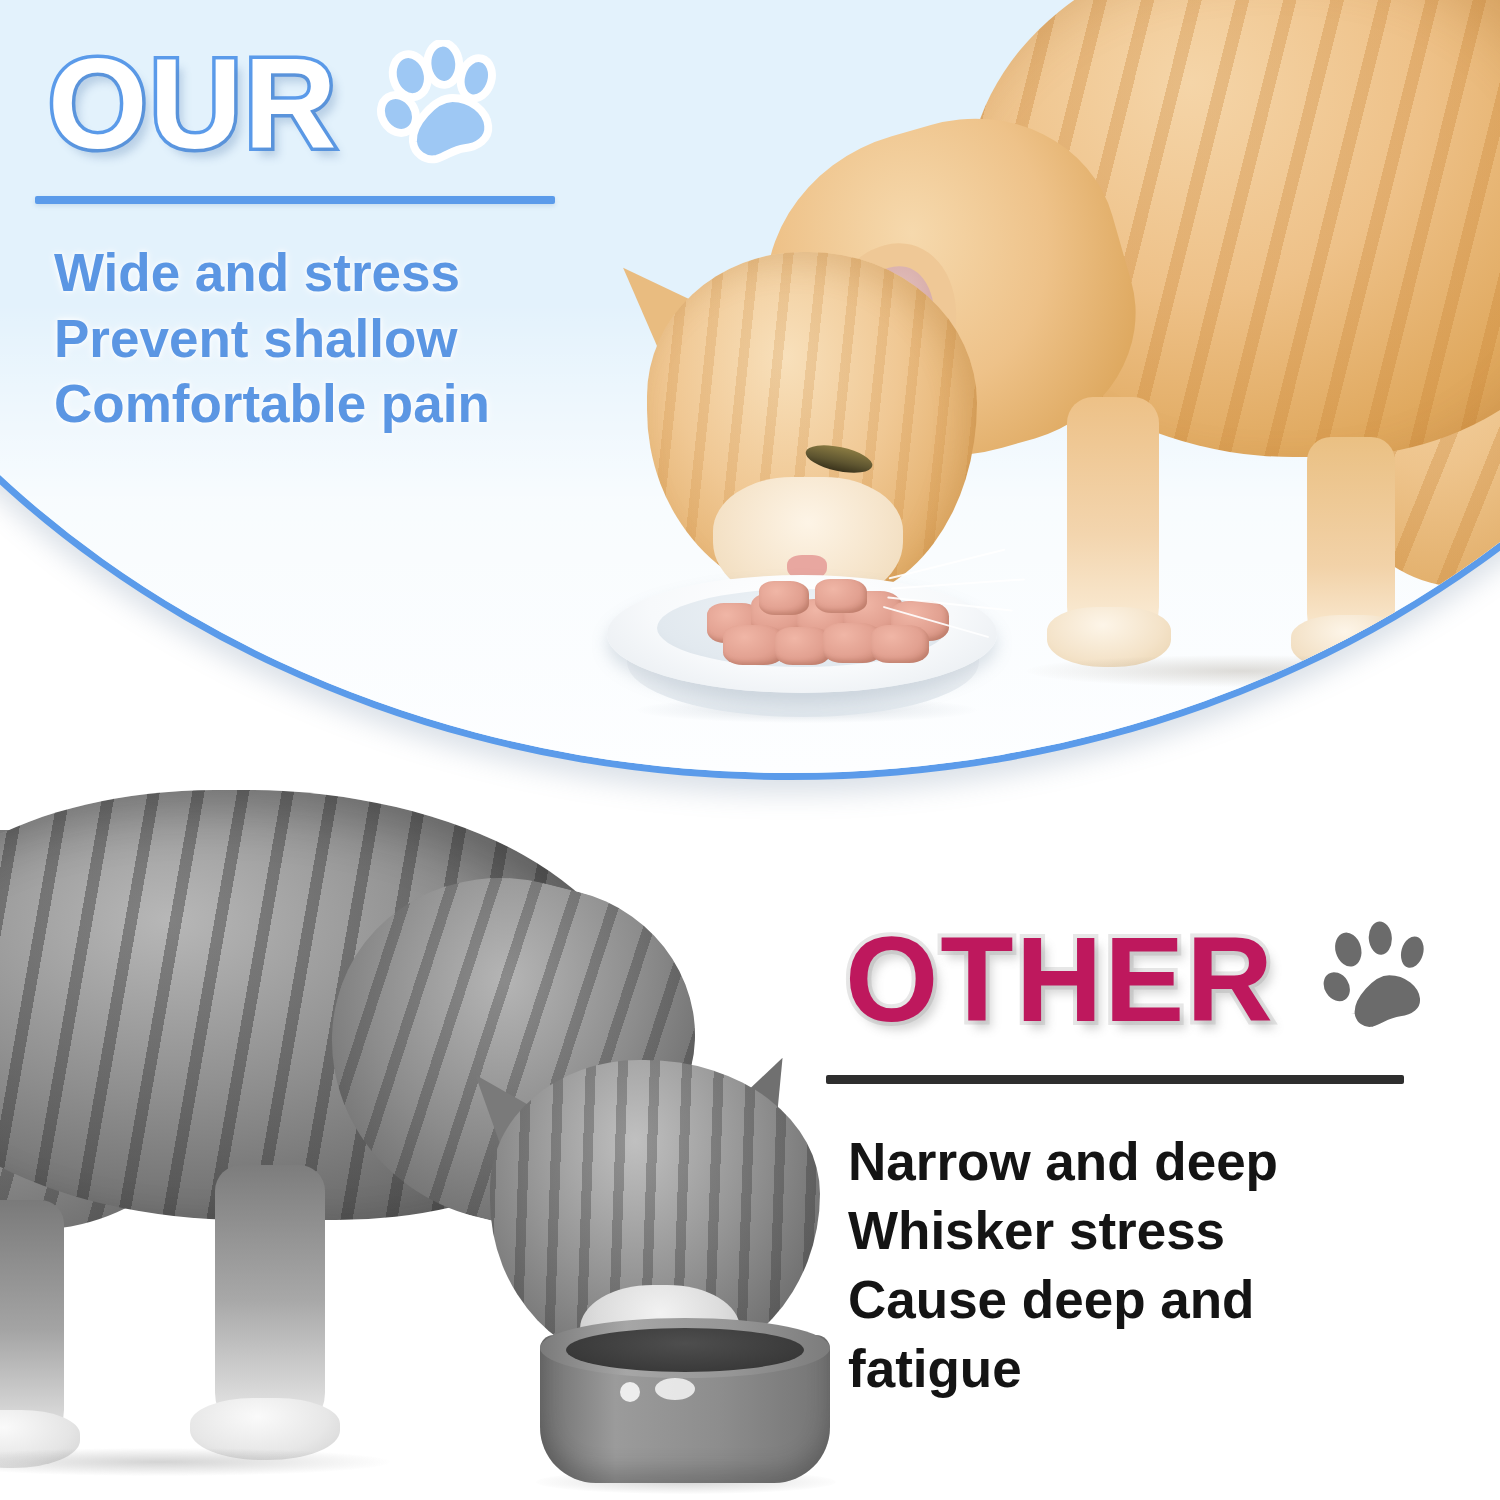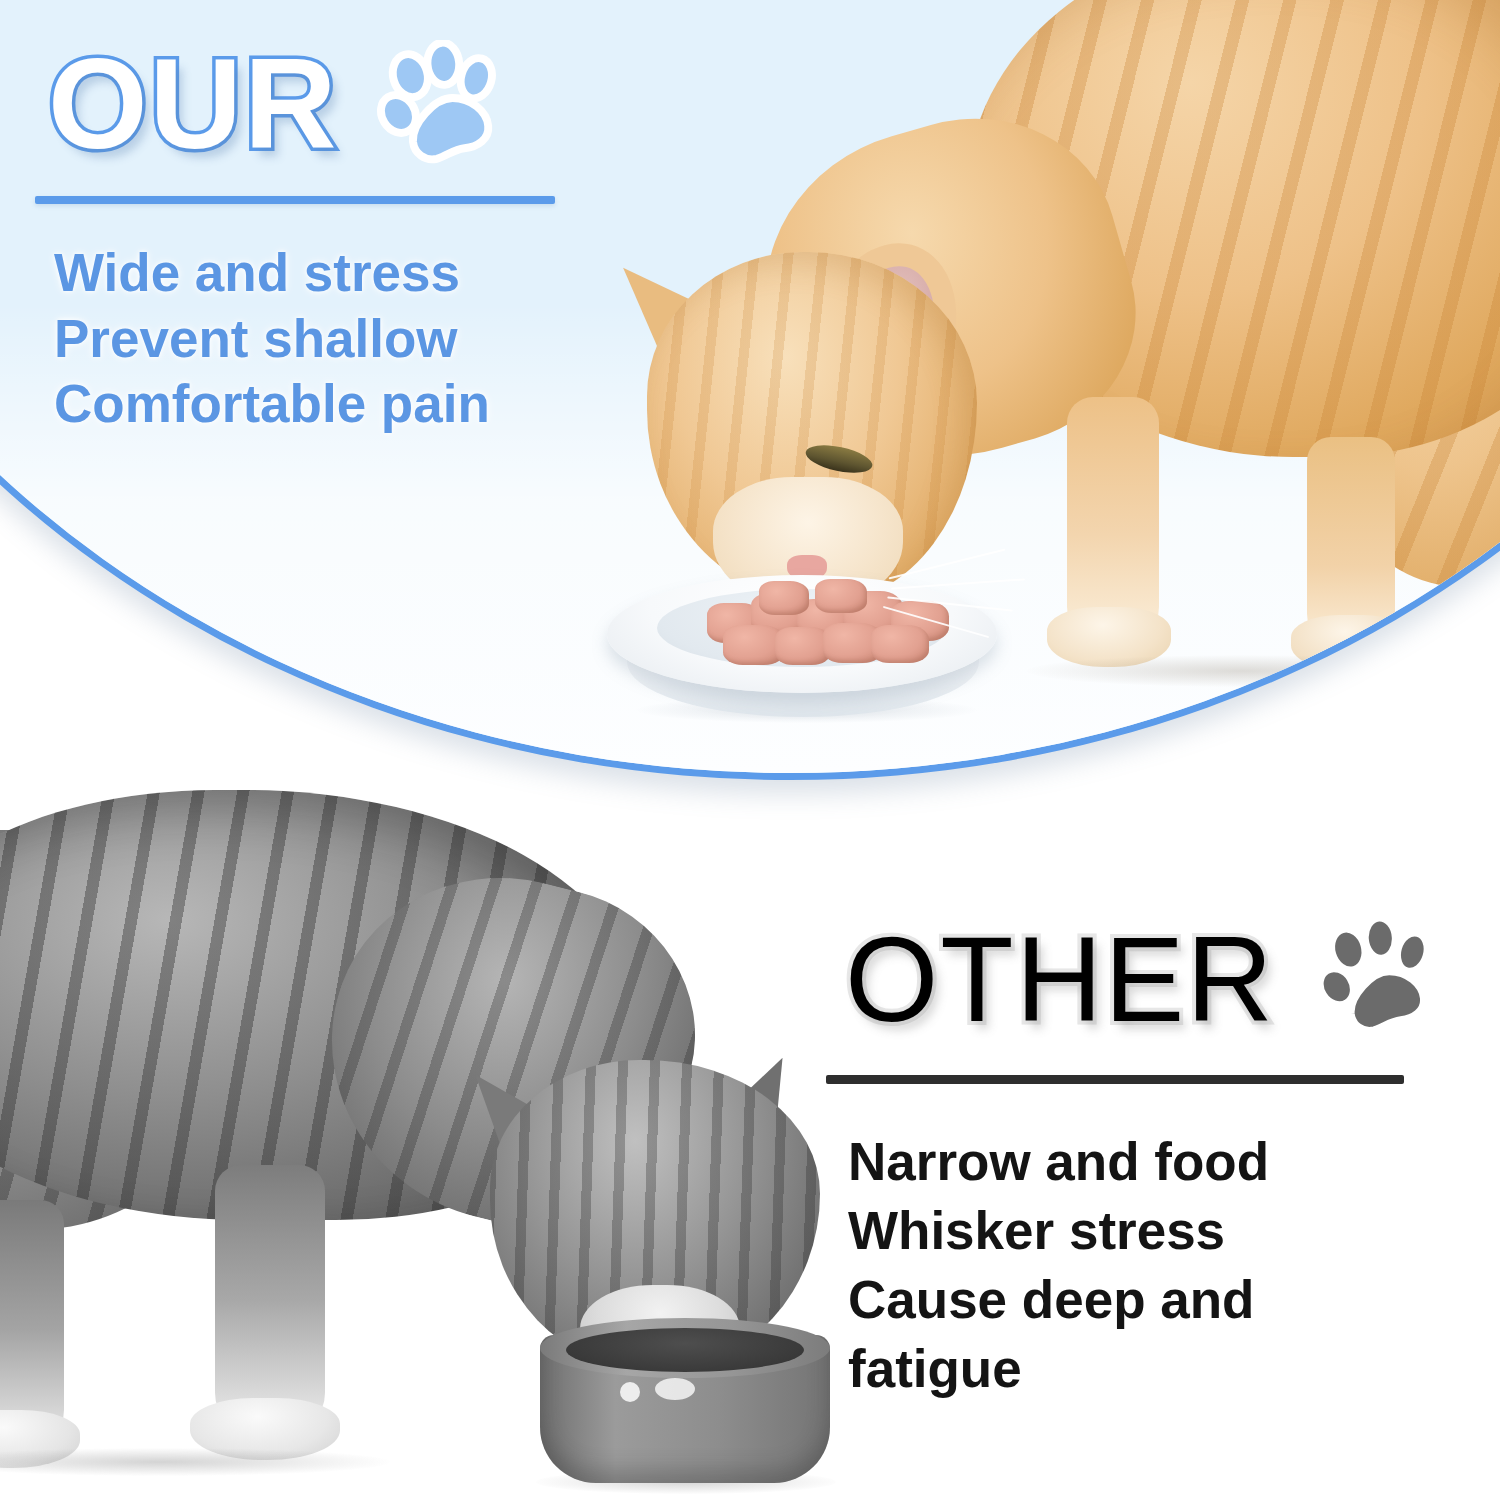--- a/index.html
+++ b/index.html
@@ -54,22 +54,22 @@
     text-shadow:0 0 10px rgba(255,255,255,.95),0 0 4px rgba(255,255,255,1);
   }
   .our-lines div{white-space:nowrap;}
 
   .other-head{
     position:absolute;left:845px;top:915px;
     display:flex;align-items:center;gap:40px;
     z-index:40;
   }
   .other-title{
-    font-size:120px;line-height:1;font-weight:400;letter-spacing:2px;
-    color:#000000;
+    font-size:120px;line-height:1;font-weight:700;letter-spacing:2px;
+    color:#be185d;
     -webkit-text-stroke:8px #e7e7e7;
     paint-order:stroke fill;
     text-shadow:6px 8px 10px rgba(120,120,120,.30);
   }
   .other-rule{
     position:absolute;left:826px;top:1075px;width:578px;height:9px;
     background:#2e2e2e;border-radius:2px;z-index:40;
   }
   .other-lines{
     position:absolute;left:848px;top:1128px;width:600px;z-index:40;
@@ -401,19 +401,19 @@
         <ellipse cx="26" cy="27" rx="13" ry="16.5" transform="rotate(-16 26 27)"></ellipse>
         <ellipse cx="51" cy="18" rx="12" ry="16" transform="rotate(-4 51 18)"></ellipse>
         <ellipse cx="76" cy="29" rx="11.5" ry="15.5" transform="rotate(16 76 29)"></ellipse>
         <ellipse cx="17" cy="56" rx="12.5" ry="15" transform="rotate(-32 17 56)"></ellipse>
         <path d="M58 44c14 0 26 10 27 21 1 10-8 16-18 17-9 1-13 6-21 8-9 2-17-4-18-13-1-13 16-33 30-33z"></path>
       </g>
     </svg>
   </div>
   <div class="other-rule"></div>
   <div class="other-lines">
-    <div>Narrow and food</div>
+    <div>Narrow and deep</div>
     <div>Whisker stress</div>
     <div>Cause deep and</div>
     <div>fatigue</div>
   </div>
 
 </div>
 
 </body></html>

